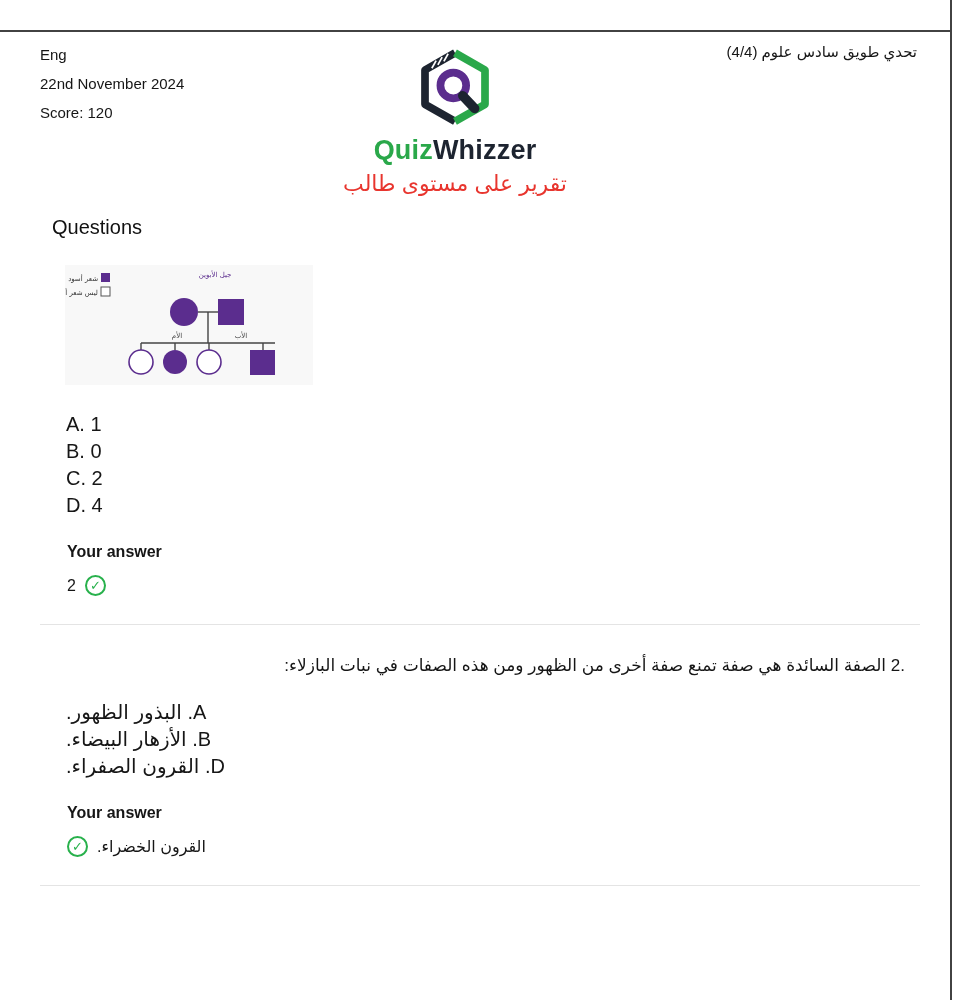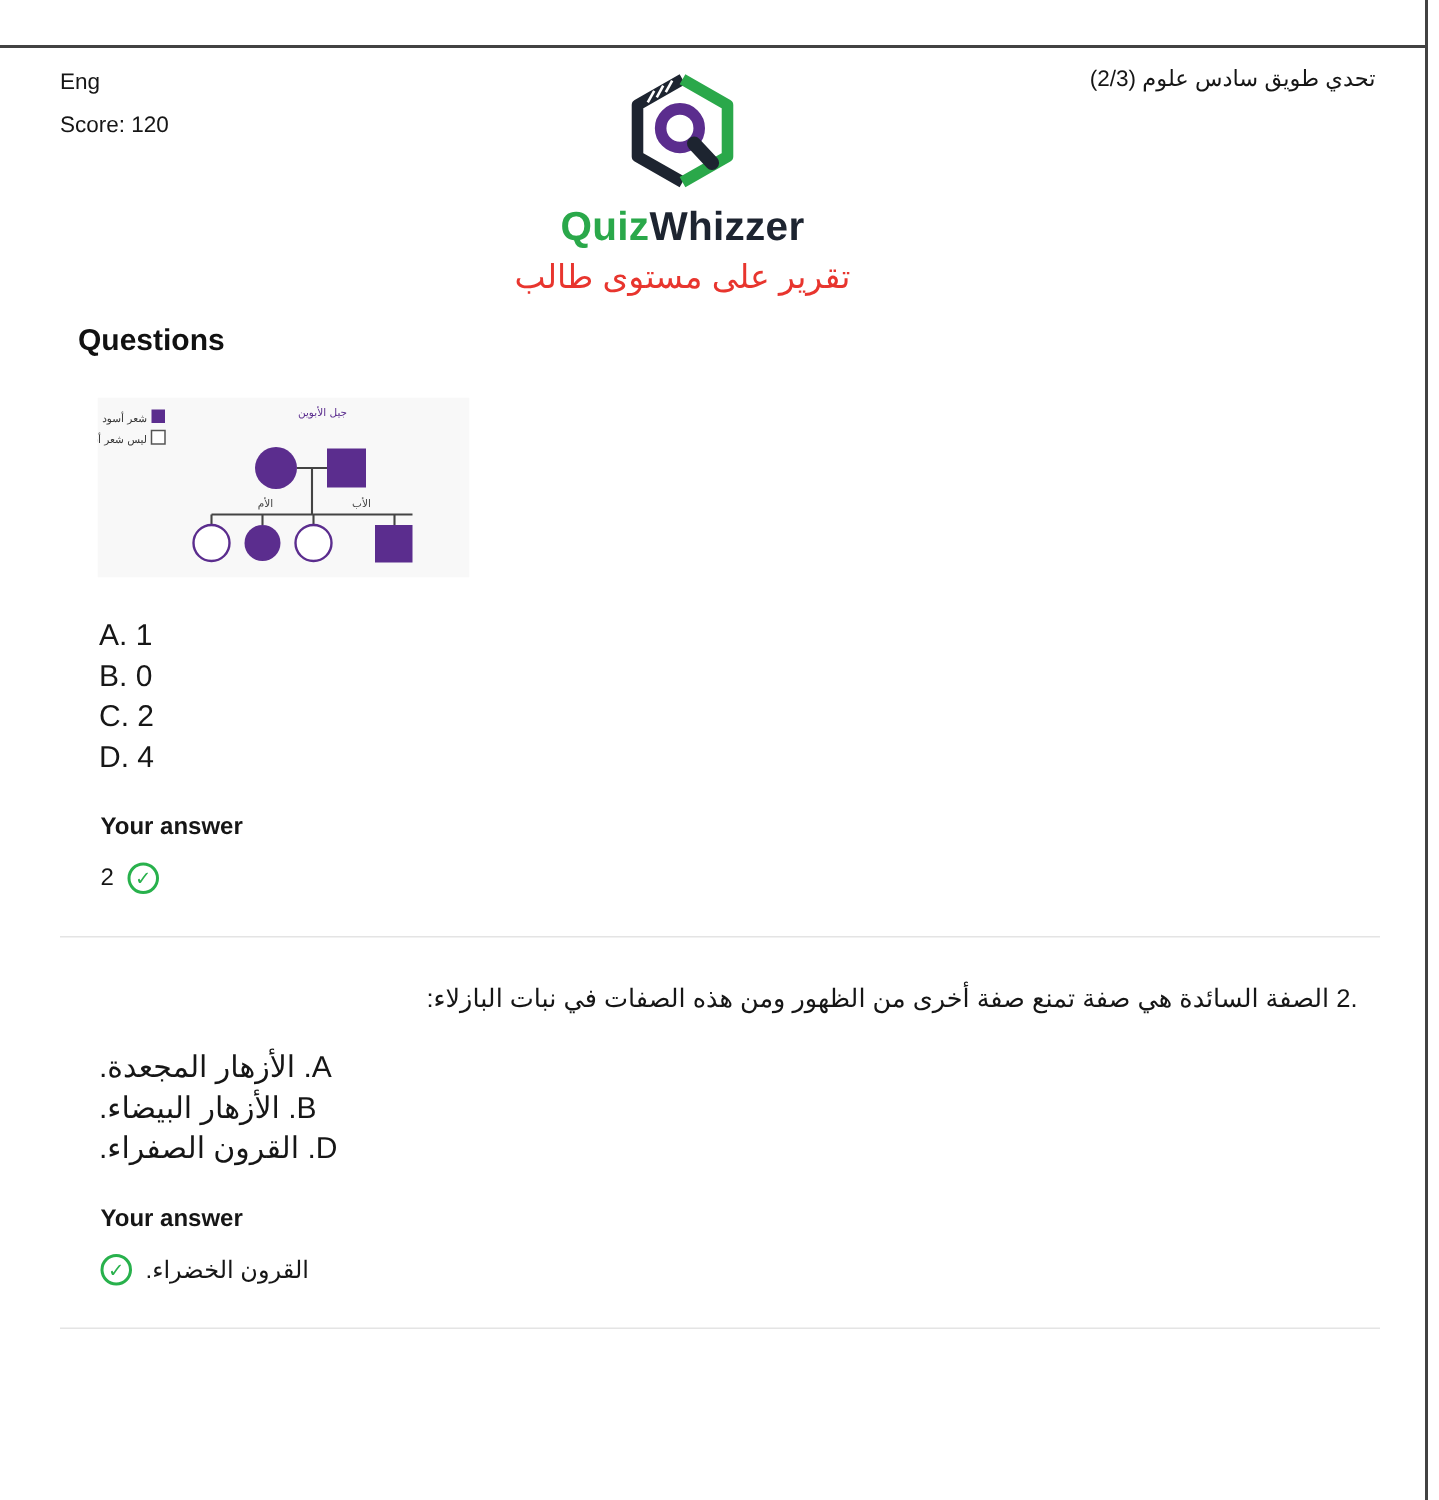--- a/index.html
+++ b/index.html
@@ -17,21 +17,21 @@
   .header-left  { position: absolute; top: 40px; left: 40px; font-size: 15px; line-height: 29px; }
   .header-right { position: absolute; top: 43px; right: 42px; font-size: 15px; direction: rtl; }
 
   .center-head { position: absolute; top: 46px; left: 0; width: 910px; text-align: center; }
   .brand { font-size: 27px; font-weight: bold; letter-spacing: .2px; margin-top: 1px; }
   .brand .green { color: #2aa84a; }
   .brand .dark  { color: #1d2430; }
   .report-title { margin-top: 5px; font-size: 22px; color: #e8352e; }
 
   .main { position: absolute; top: 216px; left: 52px; width: 853px; }
-  .questions-heading { font-size: 20px; font-weight: bold; margin-bottom: 26px; color: #111; }
+  .questions-heading { font-size: 20px; font-weight: normal; margin-bottom: 26px; color: #111; }
 
   .qtext { direction: rtl; text-align: right; font-size: 17px; line-height: 30px; }
   .qnum  { font-weight: normal; }
 
   .pedigree { display: block; margin: 14px 0 0 13px; }
 
   .options { margin: 26px 0 0 14px; font-size: 20px; line-height: 27px; }
   .options.rtl { direction: rtl; text-align: left; }
 
   .your-answer { margin: 24px 0 0 15px; font-size: 16px; font-weight: bold; }
@@ -50,24 +50,25 @@
   svg text { font-family: "DejaVu Sans", sans-serif; }
 </style>
 </head>
 <body>
 
 <div class="frame-top"></div>
 <div class="frame-right"></div>
 
 <div class="header-left">
   <div>Eng</div>
+  <div>22nd November 2024</div>
   <div>Score: 120</div>
 </div>
 
-<div class="header-right">تحدي طويق سادس علوم (2/3)</div>
+<div class="header-right">تحدي طويق سادس علوم (4/4)</div>
 
 <div class="center-head">
   <svg width="86" height="84" viewBox="0 0 100 98">
     <path d="M50 8 L15 28 L15 68 L50 88" fill="none" stroke="#1d2430" stroke-width="9" stroke-linejoin="round"></path>
     <path d="M50 8 L85 28 L85 68 L50 88" fill="none" stroke="#2aa84a" stroke-width="9" stroke-linejoin="round"></path>
     <line x1="42" y1="9" x2="37" y2="18" stroke="#ffffff" stroke-width="2"></line>
     <line x1="35" y1="13" x2="30" y2="22" stroke="#ffffff" stroke-width="2"></line>
     <line x1="28" y1="17" x2="23" y2="26" stroke="#ffffff" stroke-width="2"></line>
     <circle cx="48" cy="46" r="15" fill="none" stroke="#5b2d8e" stroke-width="9"></circle>
     <line x1="59" y1="58" x2="73" y2="73" stroke="#1d2430" stroke-width="11" stroke-linecap="round"></line>
@@ -124,21 +125,21 @@
     <div class="divider"></div>
   </div>
 
   <div class="q2-block">
     <div class="qtext">
       <span class="qnum" dir="ltr">2.</span>
       <span>الصفة السائدة هي صفة تمنع صفة أخرى من الظهور ومن هذه الصفات في نبات البازلاء:</span>
     </div>
 
     <div class="options rtl">
-      <div>A. الأزهار المجعدة.</div>
+      <div>A. البذور الظهور.</div>
       <div>B. الأزهار البيضاء.</div>
       <div>D. القرون الصفراء.</div>
     </div>
 
     <div class="your-answer">Your answer</div>
 
     <div class="answer-row">
       <span class="check-icon">✓</span>
       <span class="answer-text-rtl">القرون الخضراء.</span>
     </div>

